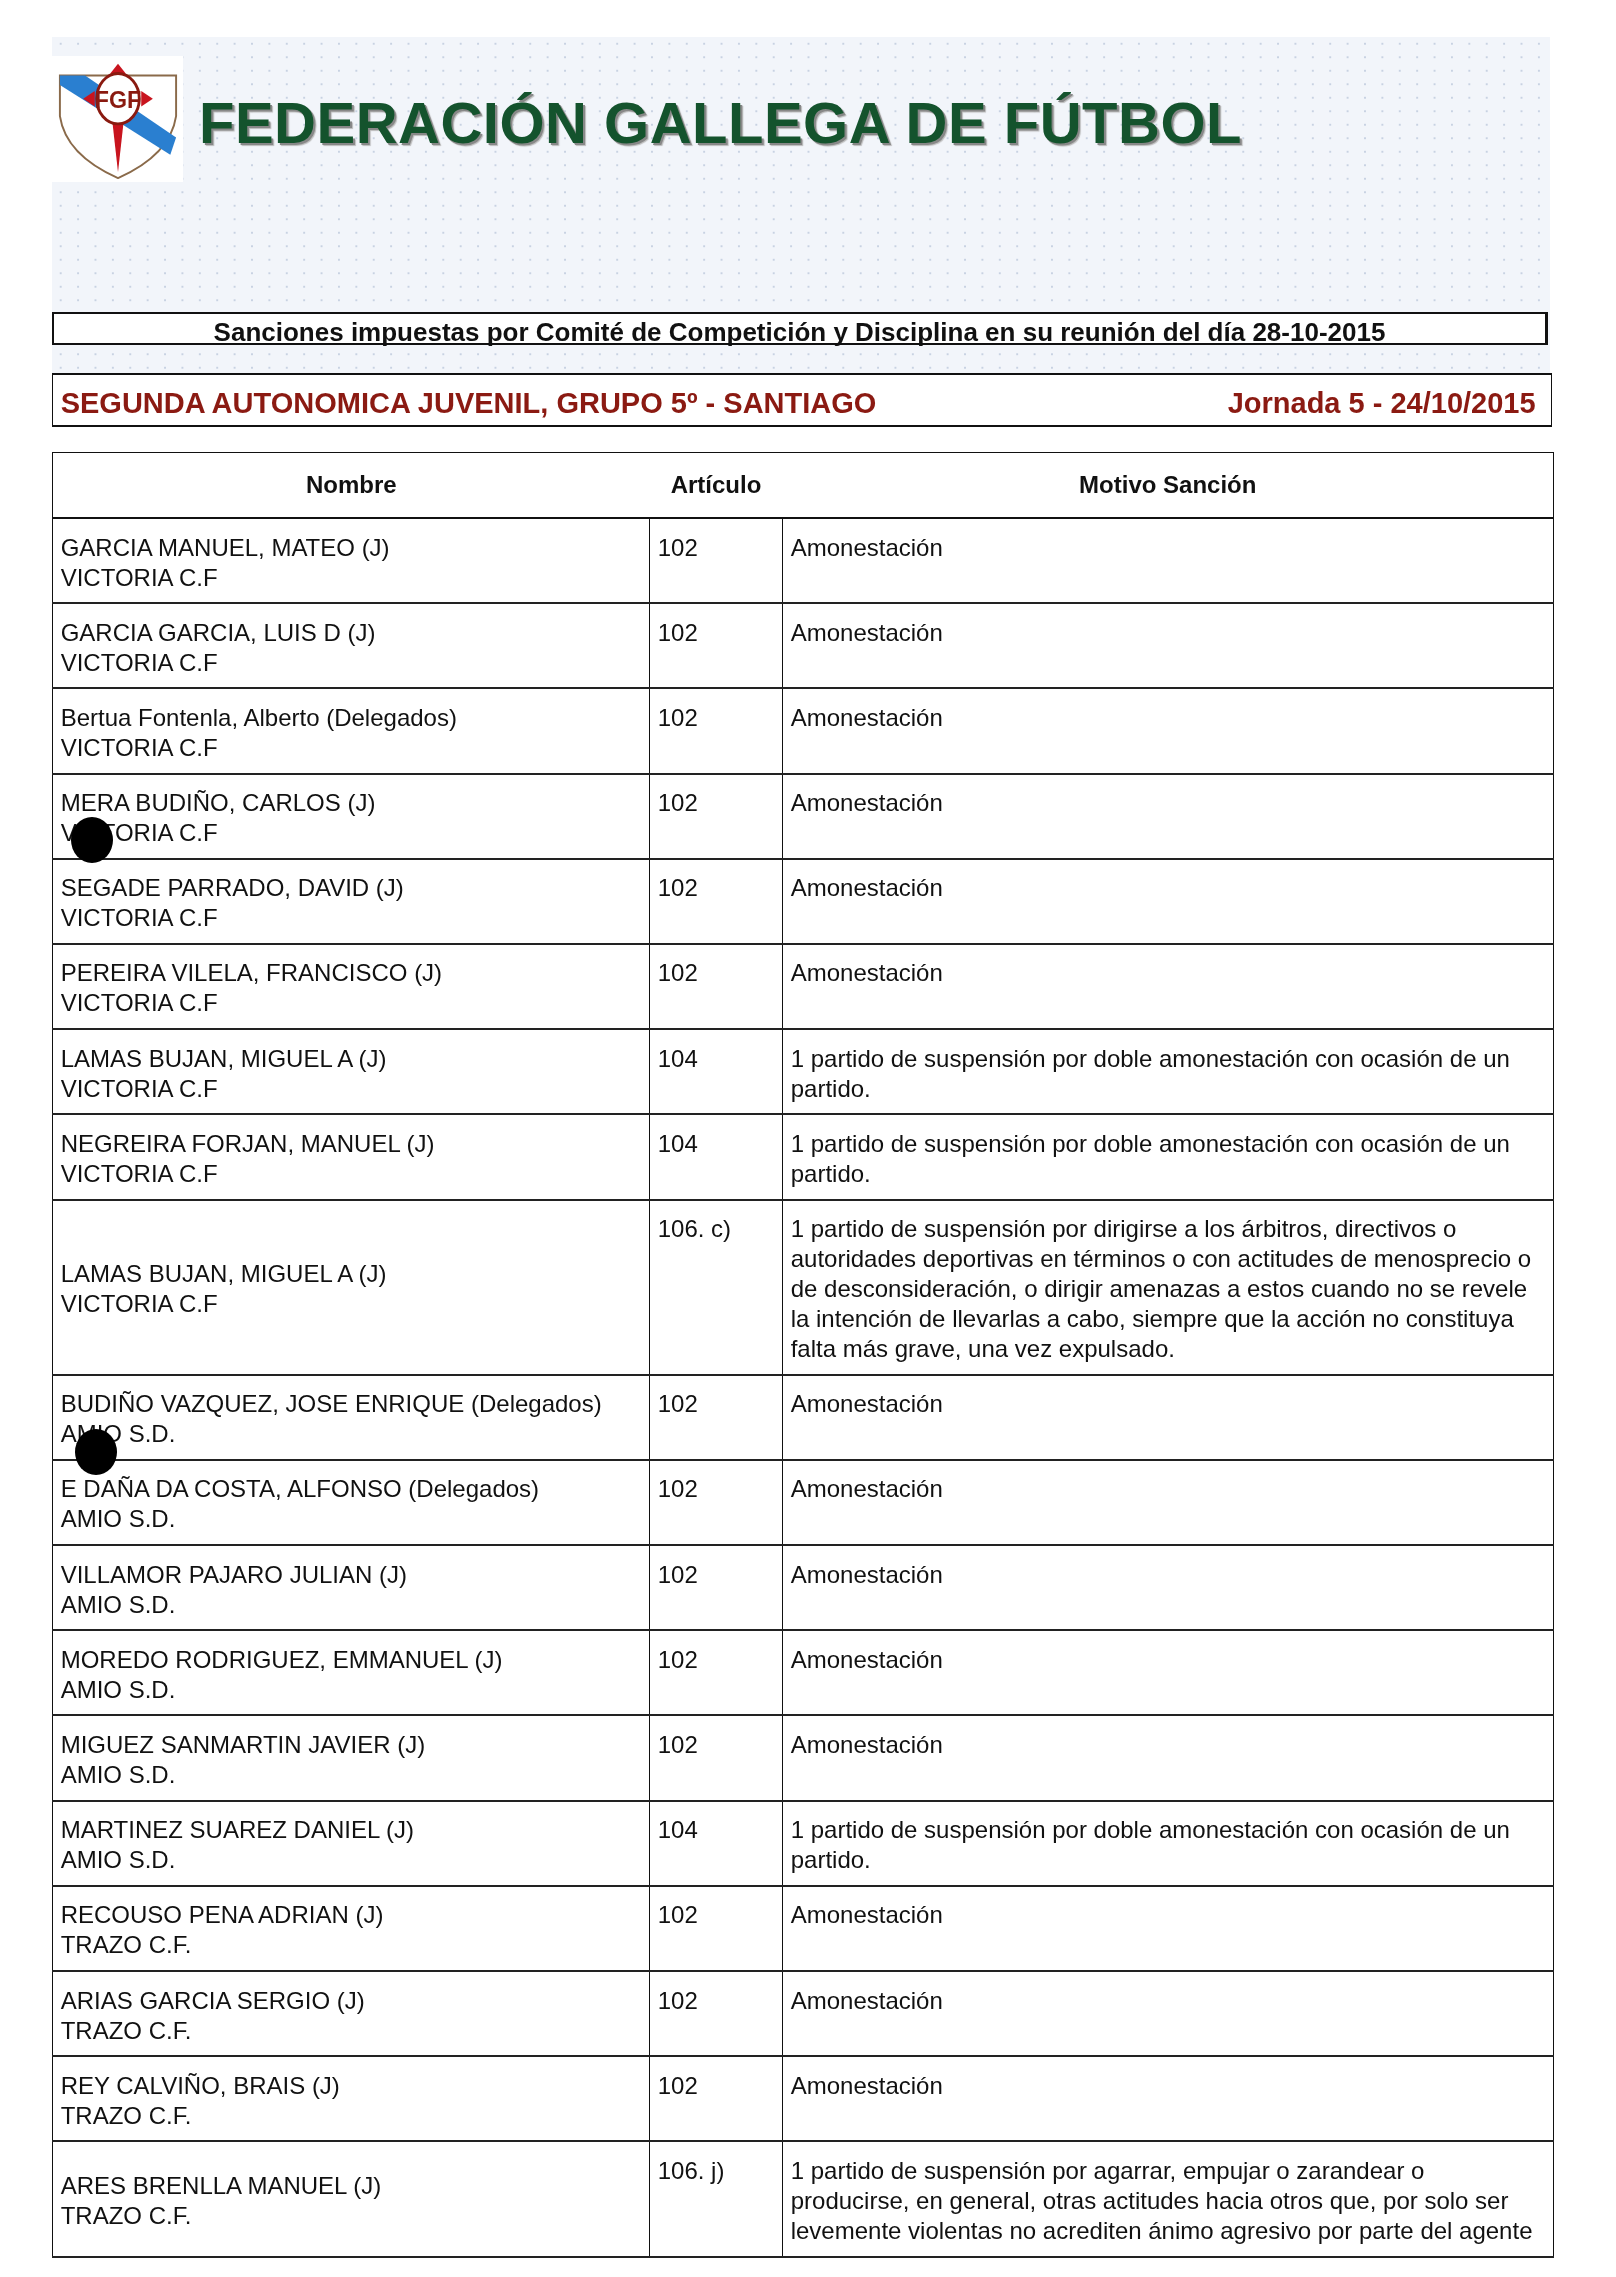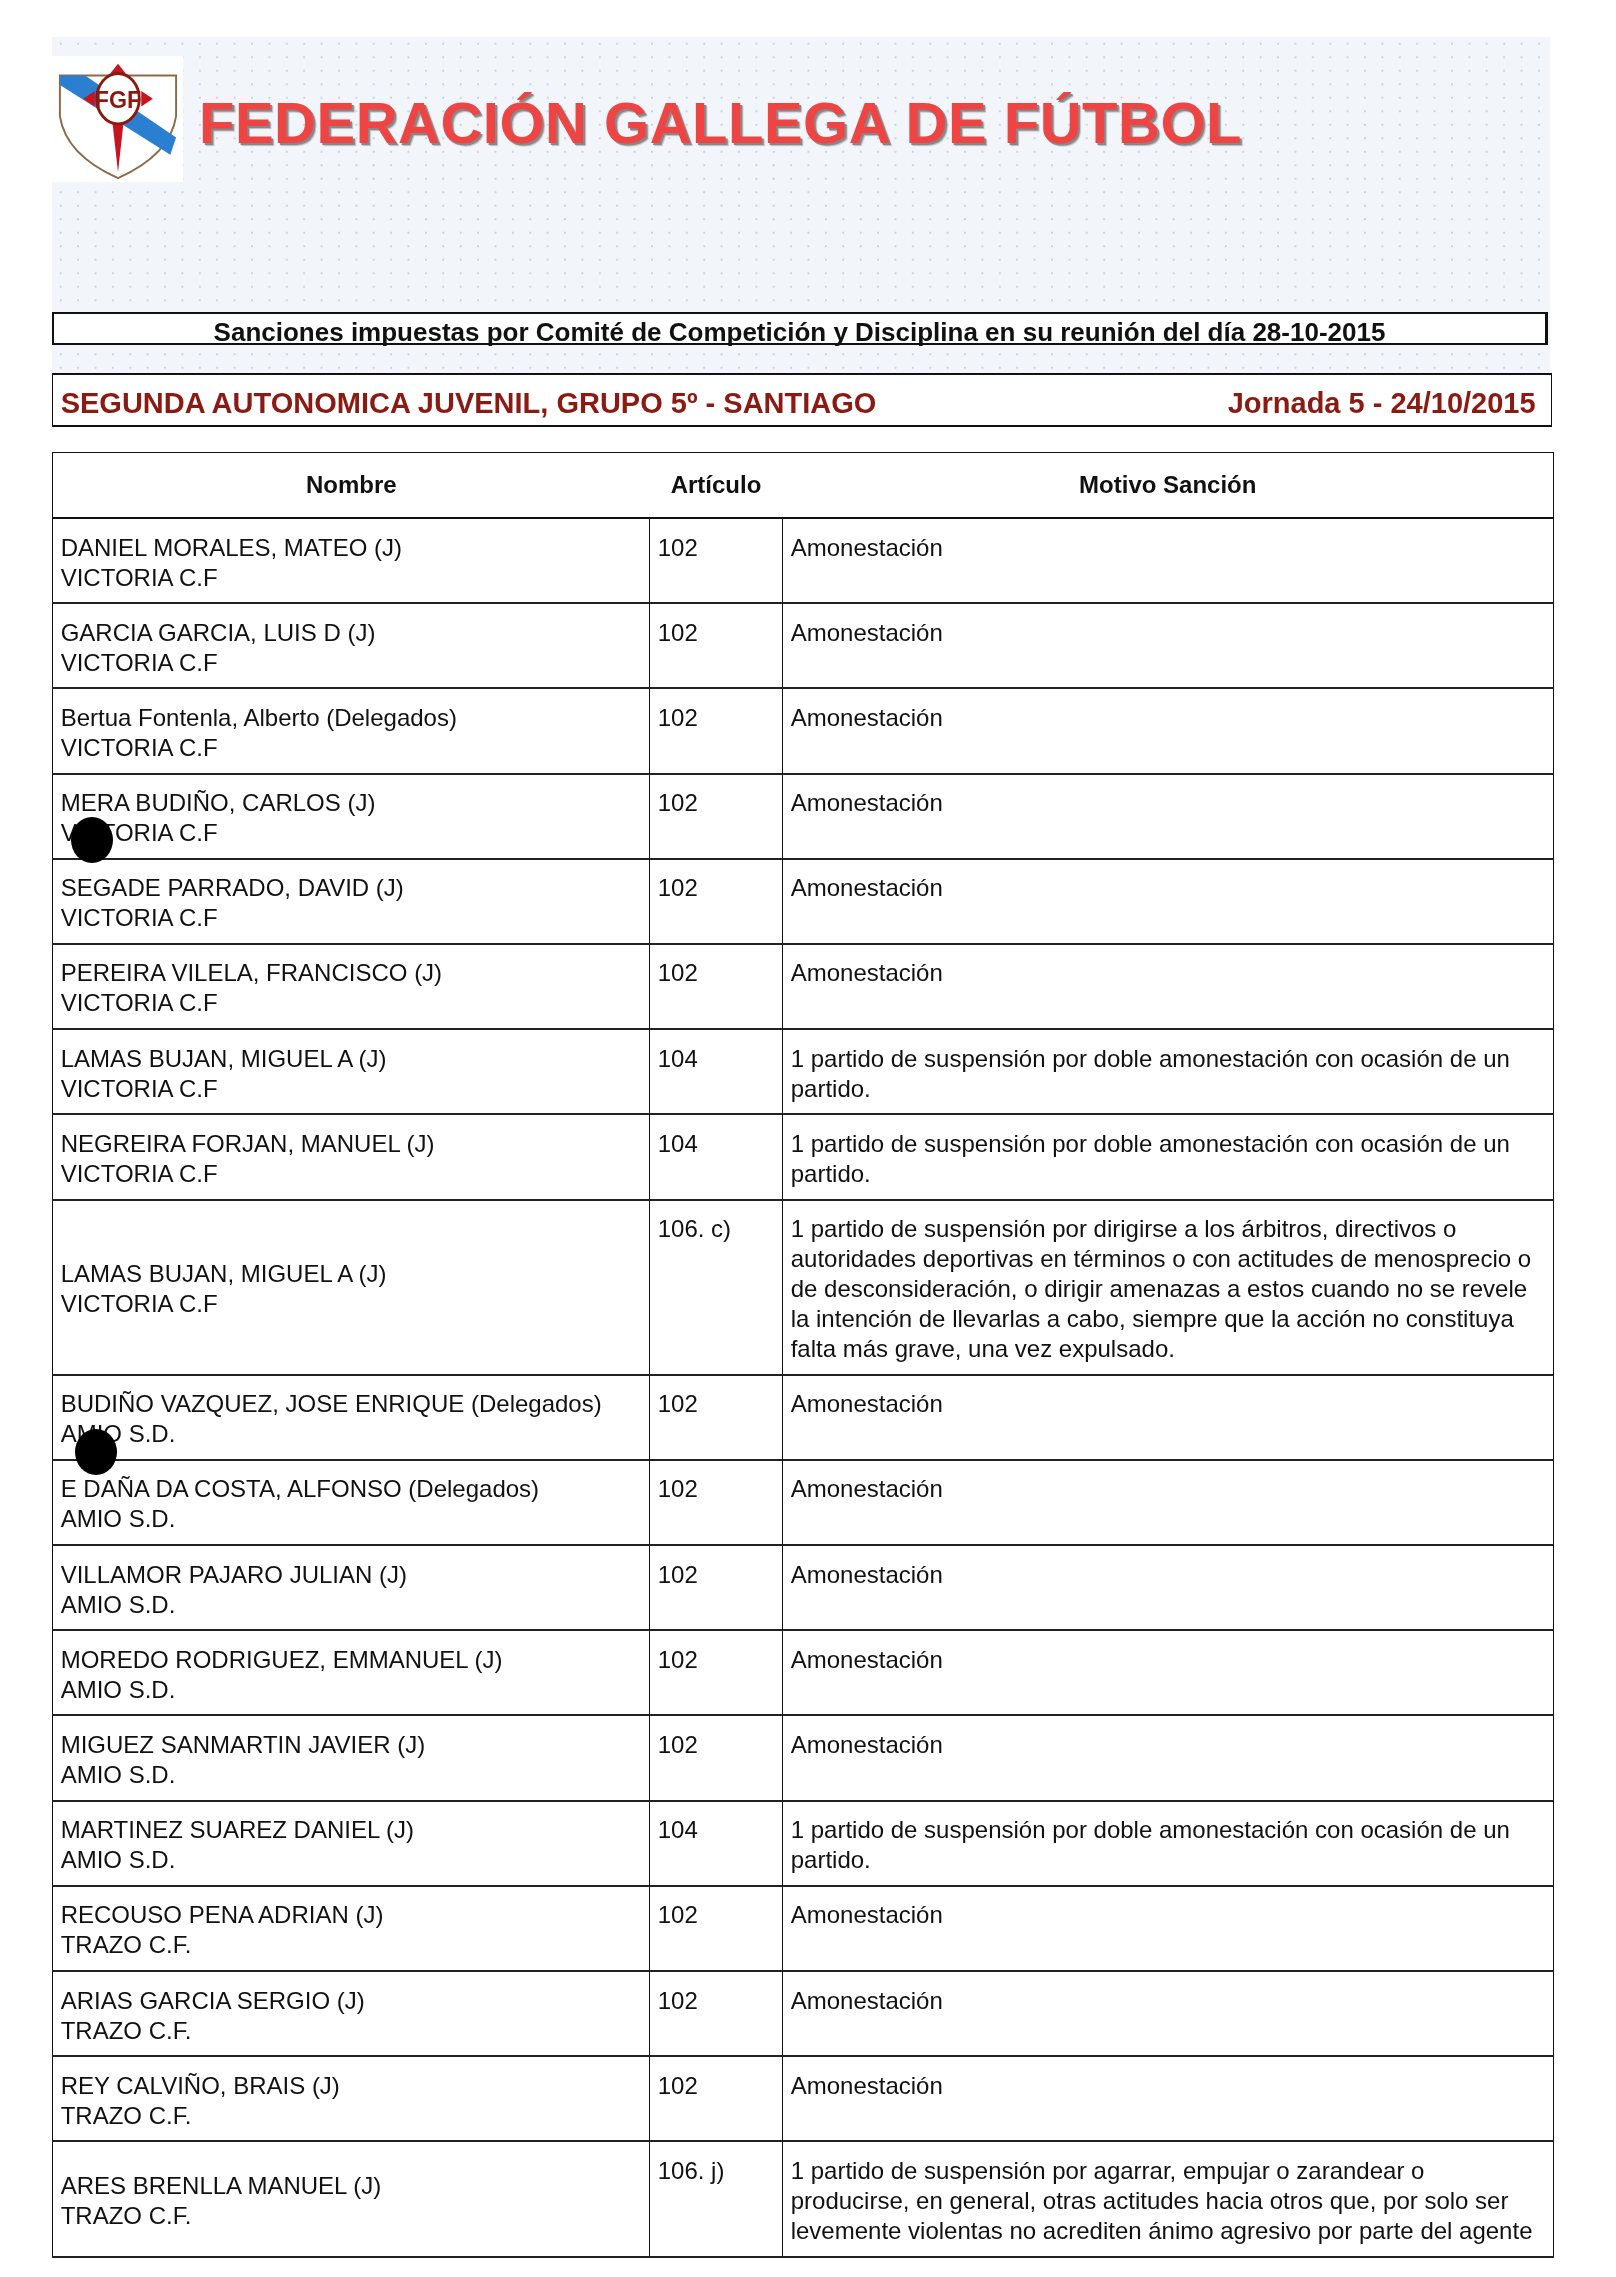--- a/index.html
+++ b/index.html
@@ -11,21 +11,21 @@
   .letterhead {
     position: absolute; left: 52px; top: 37px; width: 1498px; height: 338px;
     background-color: #f2f5fa;
     background-image: radial-gradient(#c8d2e2 1px, transparent 1.3px);
     background-size: 17.4px 13.5px;
   }
   .logo-wrap { position: absolute; left: 52px; top: 56px; width: 131px; height: 126px; background: #fff; }
   .logo-wrap svg { position: absolute; left: 3.9px; top: 1.9px; }
   .org-title {
     position: absolute; left: 199px; top: 89px; font-size: 58px; font-weight: bold;
-    color: #ef4444; letter-spacing: 0.5px;
+    color: #14532d; letter-spacing: 0.5px;
     text-shadow: 1.9px 1.9px 0 #888, 2.9px 2.9px 1px #bbb; white-space: nowrap;
   }
   .title-box {
     position: absolute; left: 52px; top: 312px; width: 1496px; height: 33px;
     border: 2.9px solid #111; border-right-width: 3.9px; background: #fff;
     box-sizing: border-box; text-align: center;
   }
   .title-box span {
     font-size: 26px; font-weight: bold; text-decoration: underline;
     line-height: 33px; position: relative; top: 1.9px; white-space: nowrap;
@@ -104,21 +104,21 @@
   <thead>
     <tr>
       <th class="h-name">Nombre</th>
       <th>Artículo</th>
       <th class="h-mot">Motivo Sanción</th>
     </tr>
   </thead>
   <tbody id="rows">
       <tr>
         <td class="name">
-          <div>DANIEL MORALES, MATEO (J)</div>
+          <div>GARCIA MANUEL, MATEO (J)</div>
           <div>VICTORIA C.F</div>
         </td>
         <td class="art">102</td>
         <td class="mot">Amonestación</td>
       </tr>
       <tr>
         <td class="name">
           <div>GARCIA GARCIA, LUIS D (J)</div>
           <div>VICTORIA C.F</div>
         </td>

